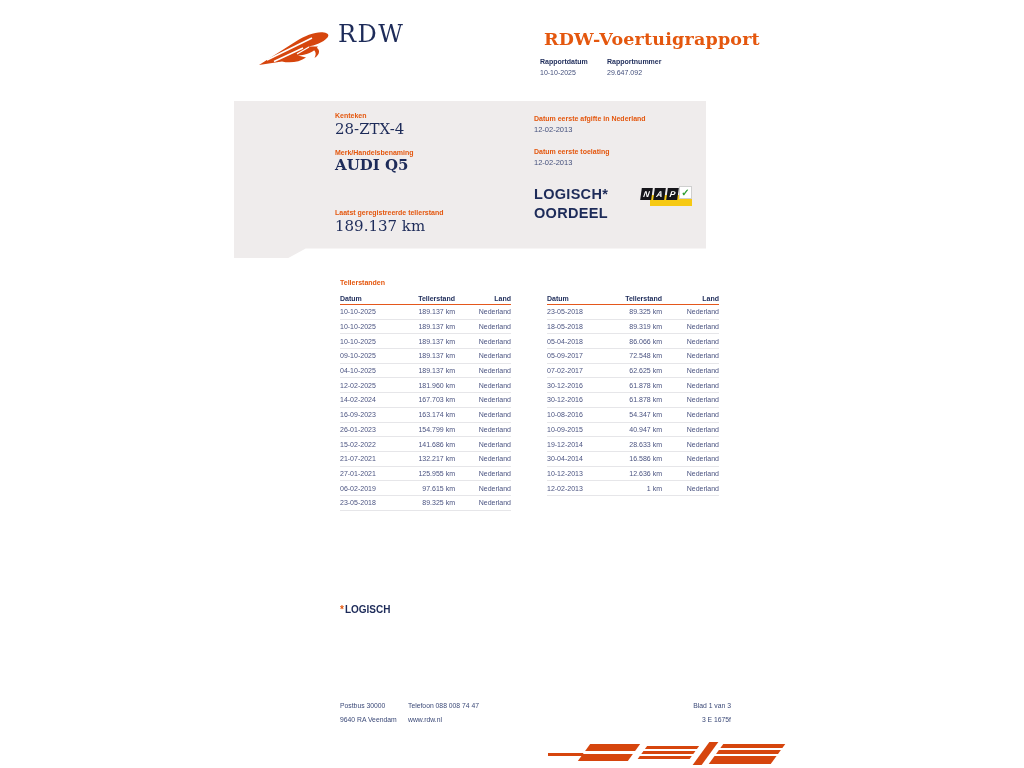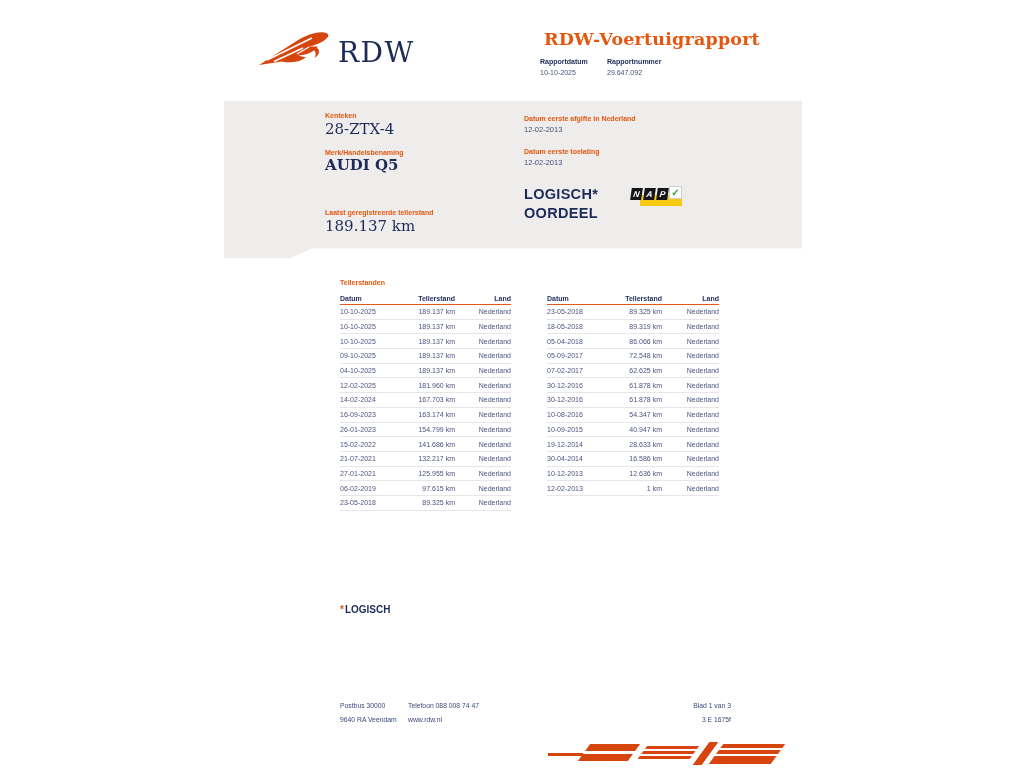--- a/index.html
+++ b/index.html
@@ -6,36 +6,36 @@
   body{
     width:1024px;height:768px;background:#ffffff;position:relative;overflow:hidden;
     font-family:"Liberation Sans", sans-serif;
     -webkit-font-smoothing:antialiased;
   }
   .abs{position:absolute;}
 
   
   .wing-svg{position:absolute;left:257px;top:27px;width:74px;height:42px;}
   .logotype{
-    position:absolute;left:338px;top:36px;
-    font-family:"DejaVu Serif", serif;font-size:28px;letter-spacing:1.5px;
+    position:absolute;left:338px;top:20px;
+    font-family:"DejaVu Serif", serif;font-size:24px;letter-spacing:1.5px;
     color:#1d2b59;
   }
   .report-title{
     position:absolute;left:540px;top:25px;margin:4px;
     font-family:"DejaVu Serif", serif;font-weight:bold;font-size:17.5px;
     color:#e4570e;letter-spacing:.2px;
   }
   .meta-label{position:absolute;top:58px;font-size:7px;font-weight:bold;color:#1d2b59;}
   .meta-value{position:absolute;top:69px;font-size:7px;color:#44507c;}
   .mx1{left:540px;} .mx2{left:607px;}
 
   
   .graybox{
-    position:absolute;left:224px;top:101px;width:578px;height:157px;
+    position:absolute;left:234px;top:101px;width:472px;height:157px;
     background:#efecec;
     clip-path:polygon(0 0,100% 0,100% 94%,15.2% 94%,11.5% 100%,0 100%);
   }
   .gb-label{position:absolute;font-size:7px;font-weight:bold;color:#e4570e;}
   .gb-serif{position:absolute;font-family:"DejaVu Serif", serif;font-size:15px;color:#1d2b59;}
   .gb-sans{position:absolute;font-size:7.5px;color:#44507c;}
   .oordeel{
     position:absolute;left:300px;top:84px;
     font-size:14.5px;font-weight:bold;color:#1d2b59;line-height:19px;letter-spacing:.3px;
   }

